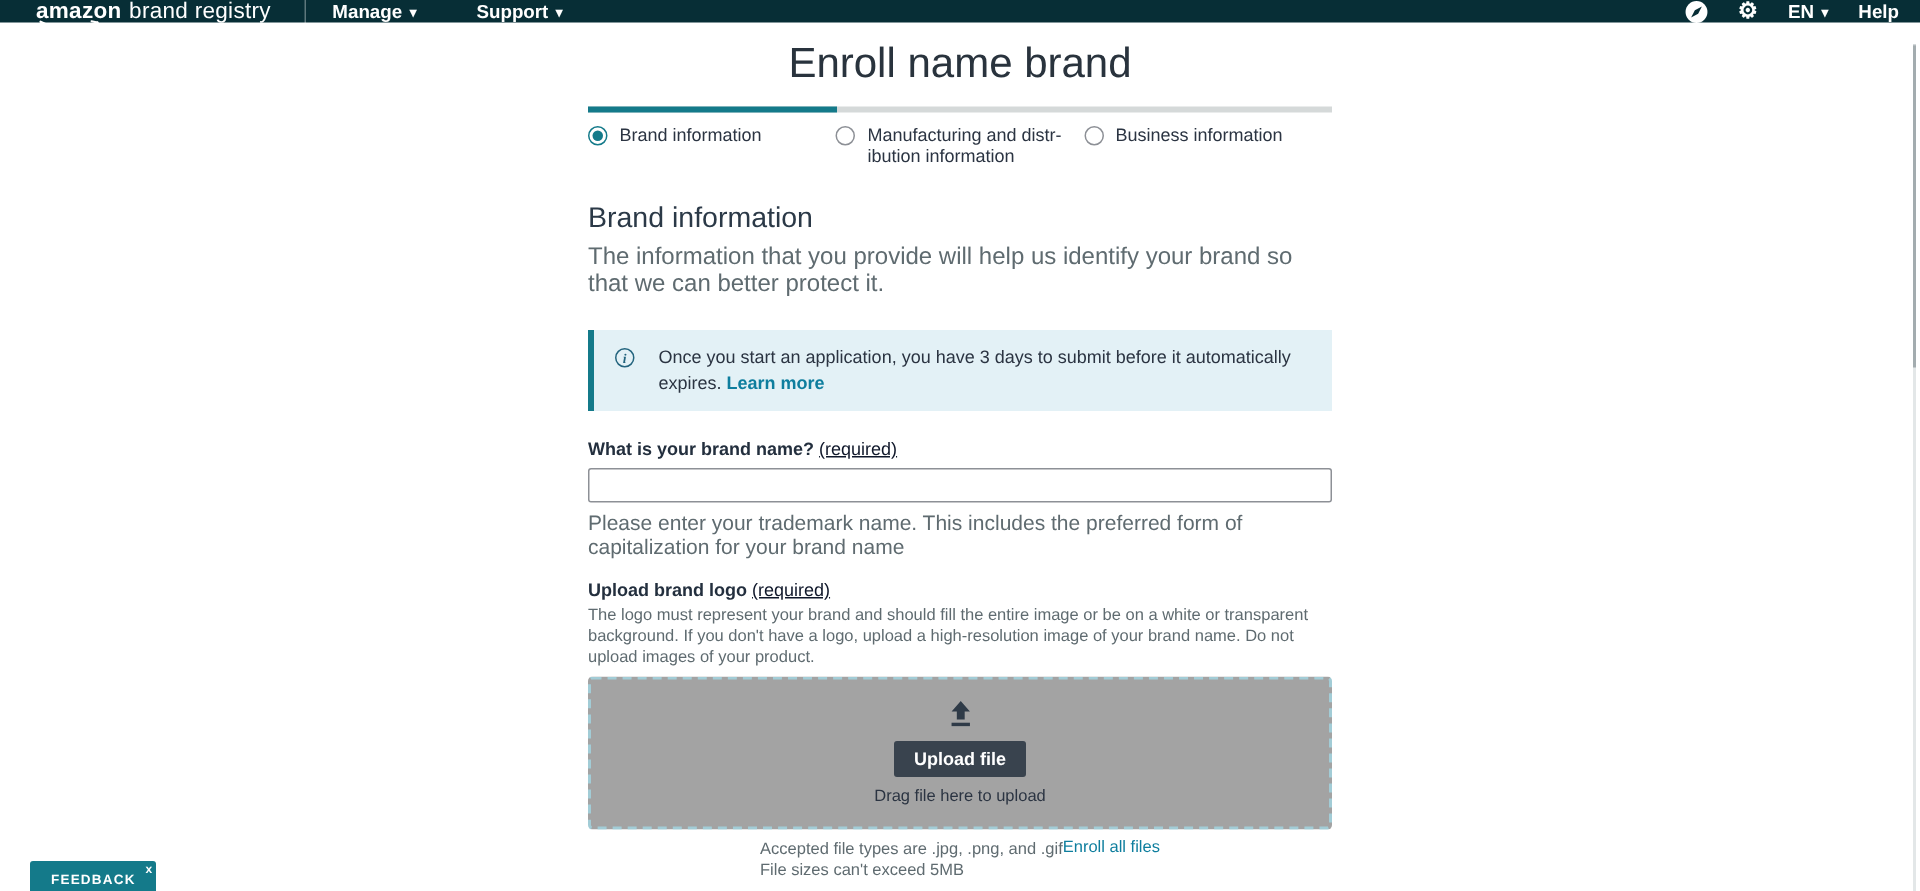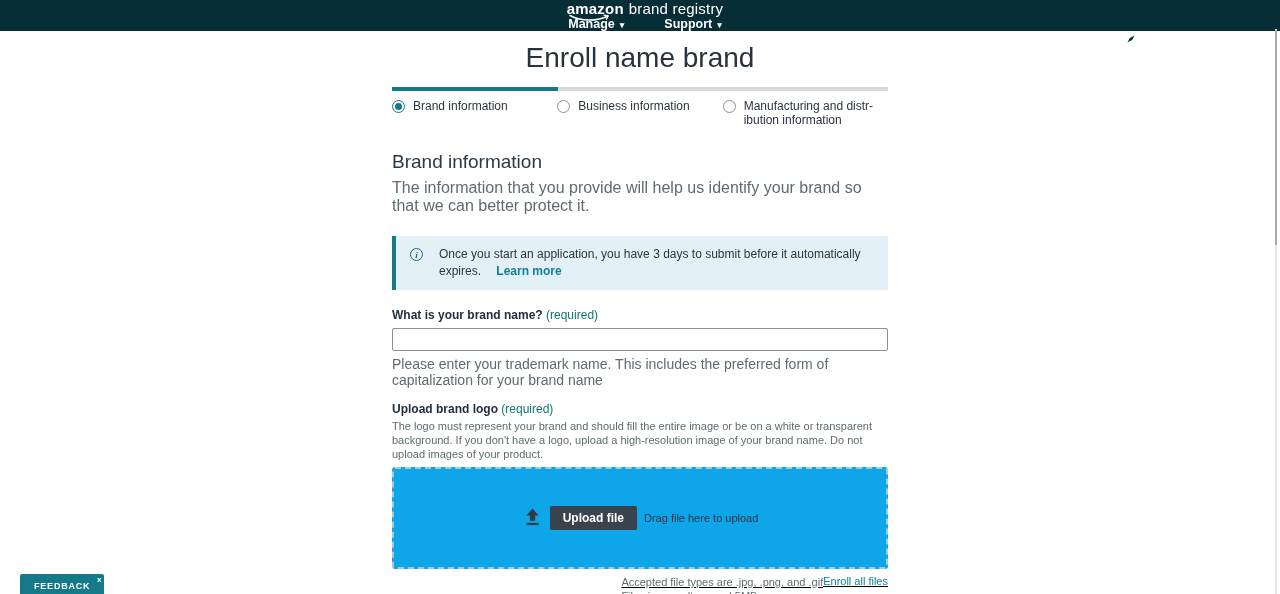--- a/index.html
+++ b/index.html
@@ -1,21 +1,21 @@
 <!DOCTYPE html>
 <html><head>
 <meta charset="utf-8">
 <style>
   * { margin:0; padding:0; box-sizing:border-box; }
   html,body { width:1280px; height:594px; overflow:hidden; background:#fff;
     font-family:"Liberation Sans", sans-serif; }
 
   
-  .topbar { height:31px; background:#072e36; display:flex; align-items:center;
-    color:#fff; padding:0 14px 0 24px;flex-direction:column; }
+  .topbar { height:15px; background:#072e36; display:flex; align-items:center;
+    color:#fff; padding:0 14px 0 24px; }
   .logo { display:flex; align-items:baseline; gap:5px; cursor:pointer; }
   .logo-amazon { font-weight:bold; font-size:15px; letter-spacing:.2px; position:relative; }
   .logo-smile { position:absolute; left:1px; bottom:-5px; }
   .logo-rest { font-size:15px; font-weight:400; letter-spacing:.2px; }
   .topbar-divider { width:1px; height:18px; background:rgba(255,255,255,.35); margin:0 18px 0 22px; }
   .topnav { display:flex; gap:40px; font-size:12.5px; font-weight:bold; }
   .topnav-item { display:flex; align-items:center; gap:5px; cursor:pointer; }
   .caret { font-size:9px; line-height:1; position:relative; top:1px; }
   .topbar-right { margin-left:auto; display:flex; align-items:center; gap:20px; font-size:12.5px; font-weight:bold; }
   .icon-btn { display:flex; align-items:center; cursor:pointer; }
@@ -41,37 +41,37 @@
   .section-heading { margin-top:24px; font-size:19px; font-weight:400; color:#2b3947; }
   .section-sub { margin-top:6px; font-size:16px; color:#5f6b70; }
 
   
   .notice { margin-top:21px; background:#e3f1f6; border-left:4px solid #147a8a;
     display:flex; gap:16px; padding:10px 14px 10px 14px; }
   .info-icon { width:13px; height:13px; border-radius:50%; border:1px solid #23647e; color:#23647e;
     font-size:9px; line-height:12px; text-align:center; flex:0 0 auto; margin-top:2px;
     font-family:"Liberation Serif", serif; font-style:italic; font-weight:bold; }
   .notice-text { font-size:12px; line-height:17px; color:#2b3442; max-width:440px; }
-  .notice-link { color:#0e7e9e; font-weight:bold; text-decoration:none; cursor:pointer;margin-left:12px; }
+  .notice-link { color:#0e7e9e; font-weight:bold; text-decoration:none; cursor:pointer; }
 
   
   .field-label { margin-top:18px; font-size:12px; font-weight:bold; color:#232f3e; }
-  .required { font-weight:400; color:#0f766e; }
+  .required { font-weight:400; color:#0f172a;text-decoration:underline; }
   .text-input { margin-top:6px; width:100%; height:23px; border:1px solid #8d9096; border-radius:2px;
     background:#fff; font-size:12px; padding:0 8px; color:#232f3e; display:block; }
   .helper { margin-top:5px; font-size:14px; color:#5f6b70; }
   .field-desc { margin-top:3px; font-size:11px; line-height:14px; color:#5f6b70; }
 
   .dropzone { margin-top:6px; border:2px dashed #a2ccd6; border-radius:3px; height:102px;
-    display:flex; flex-direction:row; align-items:center; justify-content:center; gap:7px; background:#0ea5e9; }
+    display:flex; flex-direction:column; align-items:center; justify-content:center; gap:7px; background:#a3a3a3; }
   .upload-btn { background:#39434e; color:#fff; font-size:12px; font-weight:bold; border:none;
     border-radius:2px; padding:5px 13px; cursor:pointer; }
   .drag-text { font-size:11px; color:#2b3442;text-align:right; }
 
-  .file-notes { margin-top:6px; display:flex; justify-content:flex-end; align-items:flex-start;text-decoration:underline; }
+  .file-notes { margin-top:6px; display:flex; justify-content:center; align-items:flex-start; }
   .file-notes-left { font-size:11px; line-height:14px; color:#5f6b70; }
   .clear-link { font-size:11px; color:#0e7e9e; text-decoration:none; cursor:pointer; }
 
   
   .feedback { position:fixed; left:20px; bottom:-6px; background:#147a8a; color:#fff;
     font-size:9px; font-weight:bold; letter-spacing:.8px; padding:7px 14px 9px 14px;
     border-radius:2px 2px 0 0; cursor:pointer; }
   .feedback-close { position:absolute; top:1px; right:3px; font-size:8px; font-weight:bold;
     letter-spacing:0; cursor:pointer; }
 
@@ -128,26 +128,26 @@
     <div class="progress-fill"></div>
   </div>
 
   <div class="steps">
     <div class="step">
       <span class="radio selected"></span>
       <span class="step-label">Brand information</span>
     </div>
     <div class="step">
       <span class="radio"></span>
-      <span class="step-label">Business information</span>
+      <span class="step-label">Manufacturing and distr-
+ibution information</span>
     </div>
     <div class="step">
       <span class="radio"></span>
-      <span class="step-label">Manufacturing and distr-
-ibution information</span>
+      <span class="step-label">Business information</span>
     </div>
   </div>
 
   <div class="section-heading">Brand information</div>
   <div class="section-sub">The information that you provide will help us identify your brand so that we can better protect it.</div>
 
   <div class="notice">
     <span class="info-icon">i</span>
     <span class="notice-text"><span>Once you start an application, you have 3 days to submit before it automatically expires. </span><a class="notice-link">Learn more</a></span>
   </div>

